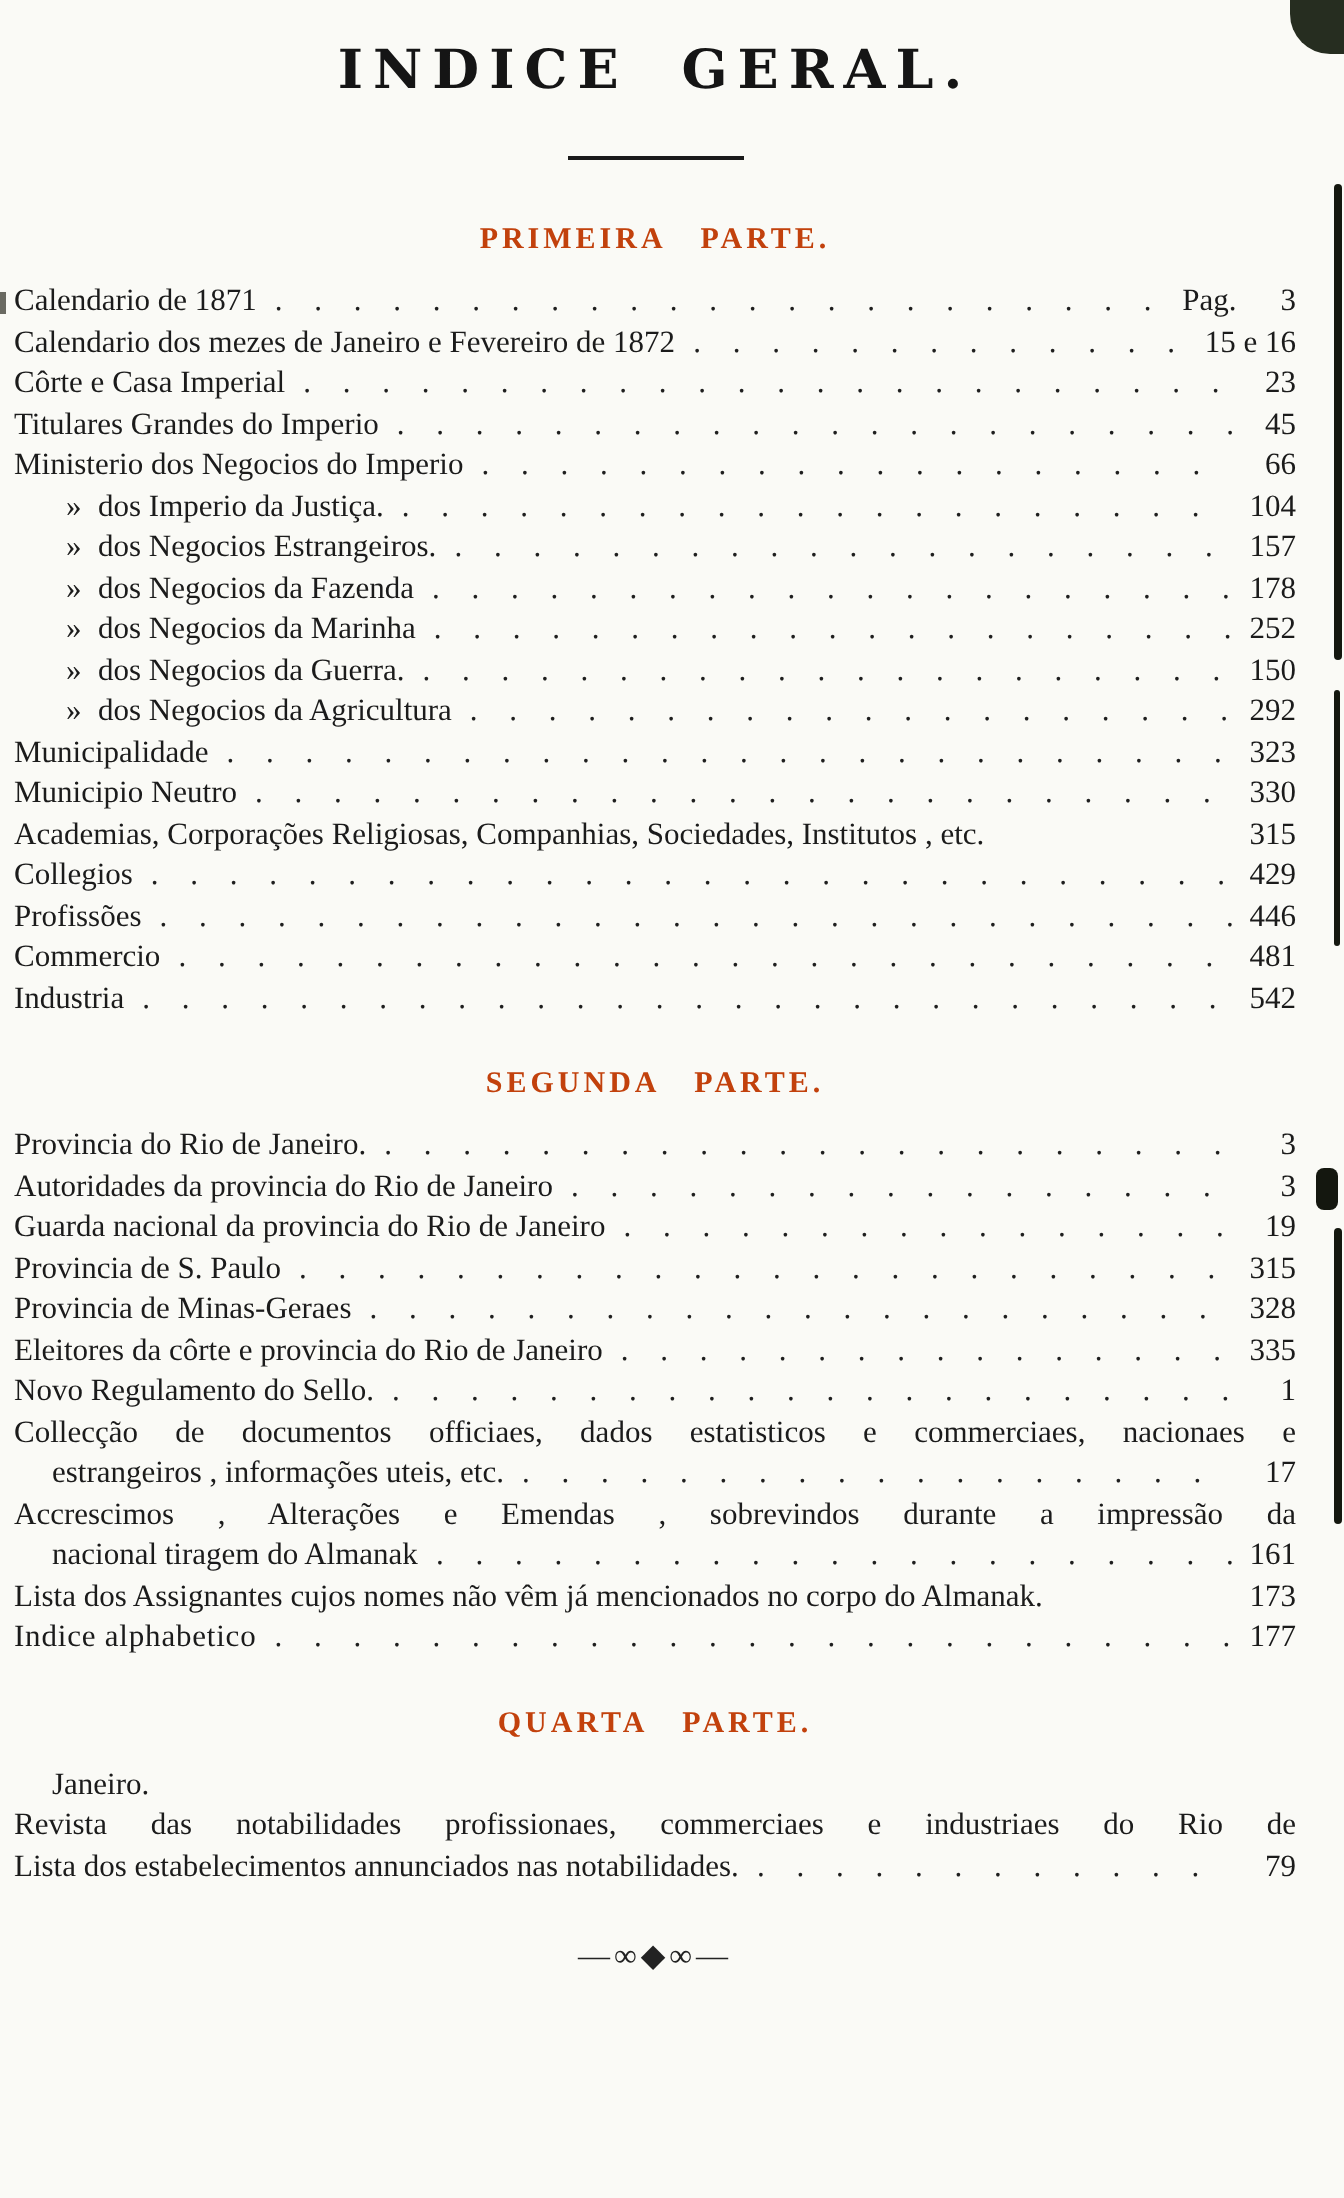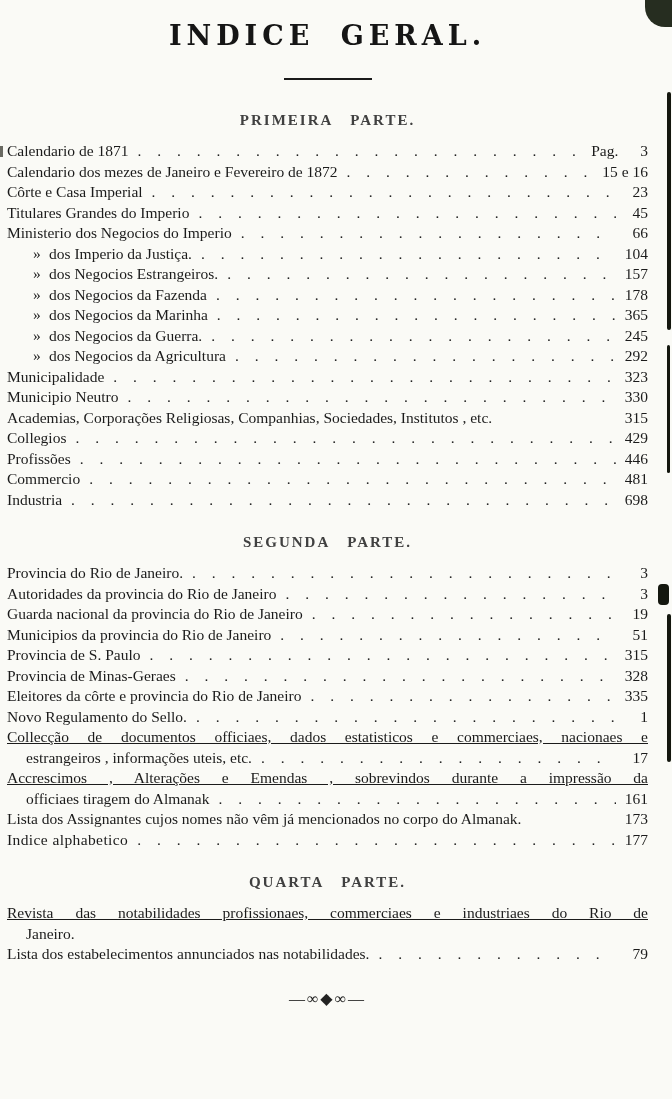--- a/index.html
+++ b/index.html
@@ -33,41 +33,40 @@
     margin:27px auto 0;
   }
 
   .heading {
     text-align:center;
     font-weight:bold;
     font-size:15px;
     letter-spacing:2px;
     word-spacing:12px;
     margin:24px 0 12px;
-    color:#404040;
+    color:#c2410c;
   }
   .sections .heading:first-child { margin-top:32px; }
 
   .entries { font-size:15.5px; }
   .entry {
     display:flex;
     align-items:baseline;
     line-height:20.5px;
     white-space:nowrap;
   }
   .ditto { width:42px; padding-left:26px; flex:0 0 auto; }
   .label { flex:0 1 auto; overflow:hidden; }
   .label.justify {
     flex:1 1 auto;
     white-space:normal;
     text-align:justify;
     text-align-last:justify;
     max-height:21px;
     overflow:hidden;
-    text-decoration:underline;
   }
   .label.bold { font-weight:normal; letter-spacing:.4px; }
   .entry.cont { padding-left:19px; }
 
   .leader {
     flex:1 1 20px;
     overflow:hidden;
     white-space:nowrap;
     margin:0 4px 0 9px;
     color:#1e1e1e;
@@ -152,27 +151,27 @@
           <div class="entry">
             <span class="ditto">»</span>
             <span class="label">dos Negocios da Fazenda</span>
             <span class="leader"></span>
             <span class="page-cell"><span>178</span></span>
           </div>
           <div class="entry">
             <span class="ditto">»</span>
             <span class="label">dos Negocios da Marinha</span>
             <span class="leader"></span>
-            <span class="page-cell"><span>365</span></span>
+            <span class="page-cell"><span>252</span></span>
           </div>
           <div class="entry">
             <span class="ditto">»</span>
             <span class="label">dos Negocios da Guerra.</span>
             <span class="leader"></span>
-            <span class="page-cell"><span>245</span></span>
+            <span class="page-cell"><span>150</span></span>
           </div>
           <div class="entry">
             <span class="ditto">»</span>
             <span class="label">dos Negocios da Agricultura</span>
             <span class="leader"></span>
             <span class="page-cell"><span>292</span></span>
           </div>
           <div class="entry">
             <span class="label">Municipalidade</span>
             <span class="leader"></span>
@@ -198,46 +197,41 @@
             <span class="page-cell"><span>446</span></span>
           </div>
           <div class="entry">
             <span class="label">Commercio</span>
             <span class="leader"></span>
             <span class="page-cell"><span>481</span></span>
           </div>
           <div class="entry">
             <span class="label">Industria</span>
             <span class="leader"></span>
-            <span class="page-cell"><span>698</span></span>
+            <span class="page-cell"><span>542</span></span>
           </div>
         </div>
         <div class="heading">SEGUNDA PARTE.</div>
         <div class="entries">
           <div class="entry">
             <span class="label">Provincia do Rio de Janeiro.</span>
             <span class="leader"></span>
             <span class="page-cell"><span>3</span></span>
           </div>
           <div class="entry">
             <span class="label">Autoridades da provincia do Rio de Janeiro</span>
             <span class="leader"></span>
             <span class="page-cell"><span>3</span></span>
           </div>
           <div class="entry">
             <span class="label">Guarda nacional da provincia do Rio de Janeiro</span>
             <span class="leader"></span>
             <span class="page-cell"><span>19</span></span>
           </div>
           <div class="entry">
-            <span class="label">Municipios da provincia do Rio de Janeiro</span>
-            <span class="leader"></span>
-            <span class="page-cell"><span>51</span></span>
-          </div>
-          <div class="entry">
             <span class="label">Provincia de S. Paulo</span>
             <span class="leader"></span>
             <span class="page-cell"><span>315</span></span>
           </div>
           <div class="entry">
             <span class="label">Provincia de Minas-Geraes</span>
             <span class="leader"></span>
             <span class="page-cell"><span>328</span></span>
           </div>
           <div class="entry">
@@ -257,41 +251,41 @@
           </div>
           <div class="entry cont">
             <span class="label">estrangeiros , informações uteis, etc.</span>
             <span class="leader"></span>
             <span class="page-cell"><span>17</span></span>
           </div>
           <div class="entry">
             <span class="label justify">Accrescimos , Alterações e Emendas , sobrevindos durante a impressão da</span>
           </div>
           <div class="entry cont">
-            <span class="label">officiaes tiragem do Almanak</span>
+            <span class="label">nacional tiragem do Almanak</span>
             <span class="leader"></span>
             <span class="page-cell"><span>161</span></span>
           </div>
           <div class="entry">
             <span class="label">Lista dos Assignantes cujos nomes não vêm já mencionados no corpo do Almanak.</span>
             <span class="page-cell"><span>173</span></span>
           </div>
           <div class="entry">
             <span class="label bold">Indice alphabetico</span>
             <span class="leader"></span>
             <span class="page-cell"><span>177</span></span>
           </div>
         </div>
         <div class="heading">QUARTA PARTE.</div>
         <div class="entries">
-          <div class="entry">
-            <span class="label justify">Revista das notabilidades profissionaes, commerciaes e industriaes do Rio de</span>
-          </div>
           <div class="entry cont">
             <span class="label">Janeiro.</span>
+          </div>
+          <div class="entry">
+            <span class="label justify">Revista das notabilidades profissionaes, commerciaes e industriaes do Rio de</span>
           </div>
           <div class="entry">
             <span class="label">Lista dos estabelecimentos annunciados nas notabilidades.</span>
             <span class="leader"></span>
             <span class="page-cell"><span>79</span></span>
           </div>
         </div>
       </div>
     <div class="ornament">—∞◆∞—</div>
   </div>

